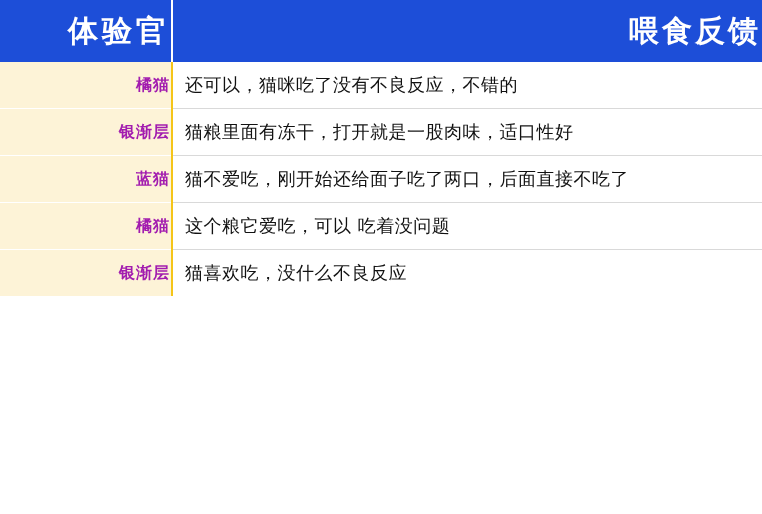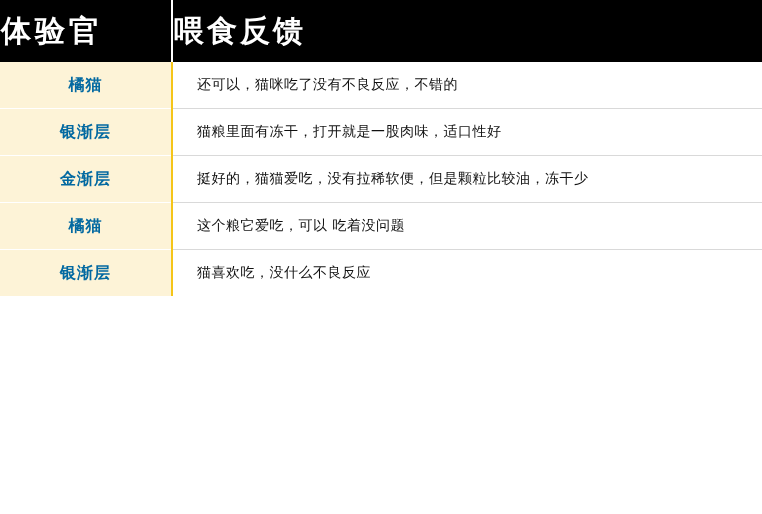--- a/index.html
+++ b/index.html
@@ -21,60 +21,60 @@
   }
   table.feedback {
     width: 762px;
     border-collapse: collapse;
     table-layout: fixed;
   }
   col.c-left { width: 172px; }
   col.c-right { width: 590px; }
 
   .hdr-left, .hdr-right {
-    background: #000000;
+    background: #1d4ed8;
     color: #ffffff;
     font-weight: bold;
-    text-align: left;
+    text-align: right;
     vertical-align: middle;
     height: 60px;
     font-size: 30px;
     letter-spacing: 4px;
     font-family: "DejaVu Sans", sans-serif;
     border: none;
   }
   .hdr-left {
     border-right: 2px solid #ffffff;
   }
   .hdr-right {
     letter-spacing: 3px;
     margin-left: 47px;
   }
 
   td.name {
     background: #fdf3d7;
-    text-align: center;
+    text-align: right;
     vertical-align: middle;
     font-weight: bold;
     font-size: 16px;
-    color: #0369a1;
+    color: #a21caf;
     height: 44px;
     border-bottom: 1px solid #ffffff;
     border-right: 2px solid #f5c518;
     font-family: "DejaVu Sans", sans-serif;
     letter-spacing: 1px;
   }
   td.comment {
     background: #ffffff;
     text-align: left;
     vertical-align: middle;
-    font-size: 14px;
+    font-size: 18px;
     color: #111111;
     height: 44px;
-    padding-left: 24px;
+    padding-left: 12px;
     border-bottom: 1px solid #d9d9d9;
     font-family: "DejaVu Sans", sans-serif;
     letter-spacing: 0.5px;
     white-space: nowrap;
     overflow: hidden;
   }
   tr:last-child td.comment {
     border-bottom: none;
   }
   tr:last-child td.name {
@@ -99,22 +99,22 @@
     <tbody>
       <tr>
         <td class="name">橘猫</td>
         <td class="comment">还可以，猫咪吃了没有不良反应，不错的</td>
       </tr>
       <tr>
         <td class="name">银渐层</td>
         <td class="comment">猫粮里面有冻干，打开就是一股肉味，适口性好</td>
       </tr>
       <tr>
-        <td class="name">金渐层</td>
-        <td class="comment">挺好的，猫猫爱吃，没有拉稀软便，但是颗粒比较油，冻干少</td>
+        <td class="name">蓝猫</td>
+        <td class="comment">猫不爱吃，刚开始还给面子吃了两口，后面直接不吃了</td>
       </tr>
       <tr>
         <td class="name">橘猫</td>
         <td class="comment">这个粮它爱吃，可以 吃着没问题</td>
       </tr>
       <tr>
         <td class="name">银渐层</td>
         <td class="comment">猫喜欢吃，没什么不良反应</td>
       </tr>
     </tbody>

